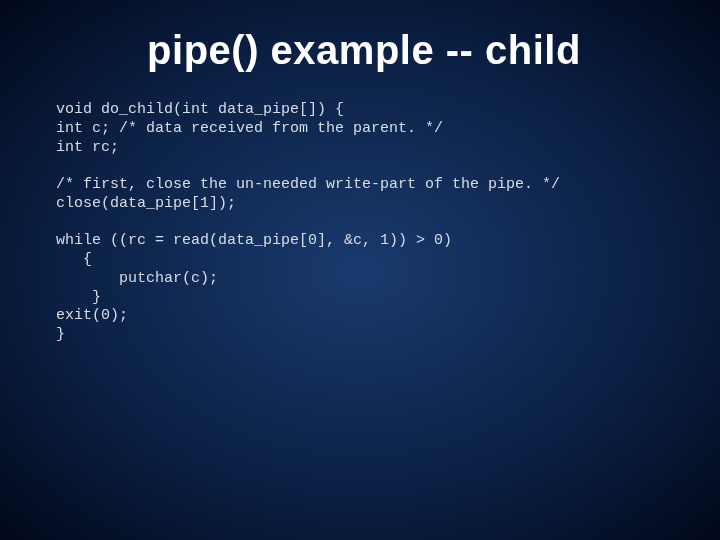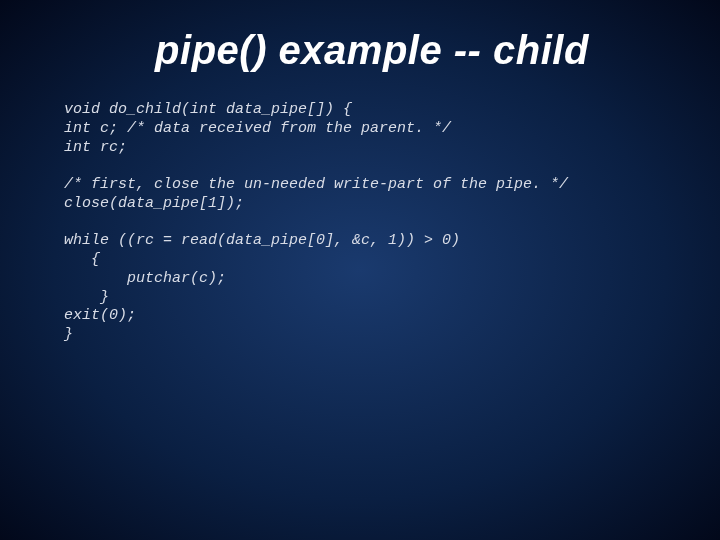--- a/index.html
+++ b/index.html
@@ -7,37 +7,37 @@
     width: 720px;
     height: 540px;
     background: radial-gradient(ellipse at center, #1a3a6e 0%, #0a1f42 60%, #02081a 100%);
     font-family: Arial, Helvetica, sans-serif;
     overflow: hidden;
     position: relative;
   }
   .slide {
     width: 100%;
     height: 100%;
-    padding: 28px 40px 40px 64px;
-    font-style: italic;
+    padding: 28px 40px 40px 48px;
   }
   .title {
     color: #ffffff;
     font-size: 40px;
     font-weight: bold;
     text-align: center;
     margin-bottom: 28px;
     letter-spacing: 0.5px;
   }
   .code {
     color: #d8dce6;
     font-family: "Courier New", Courier, monospace;
     font-size: 15px;
     line-height: 1.25;
     white-space: pre;
+    margin-left: 8px;
   }
 </style>
 </head>
 <body>
 
 <div class="slide">
   <h1 class="title">pipe() example -- child</h1>
   <div class="code">void do_child(int data_pipe[]) {
 int c; /* data received from the parent. */
 int rc;

